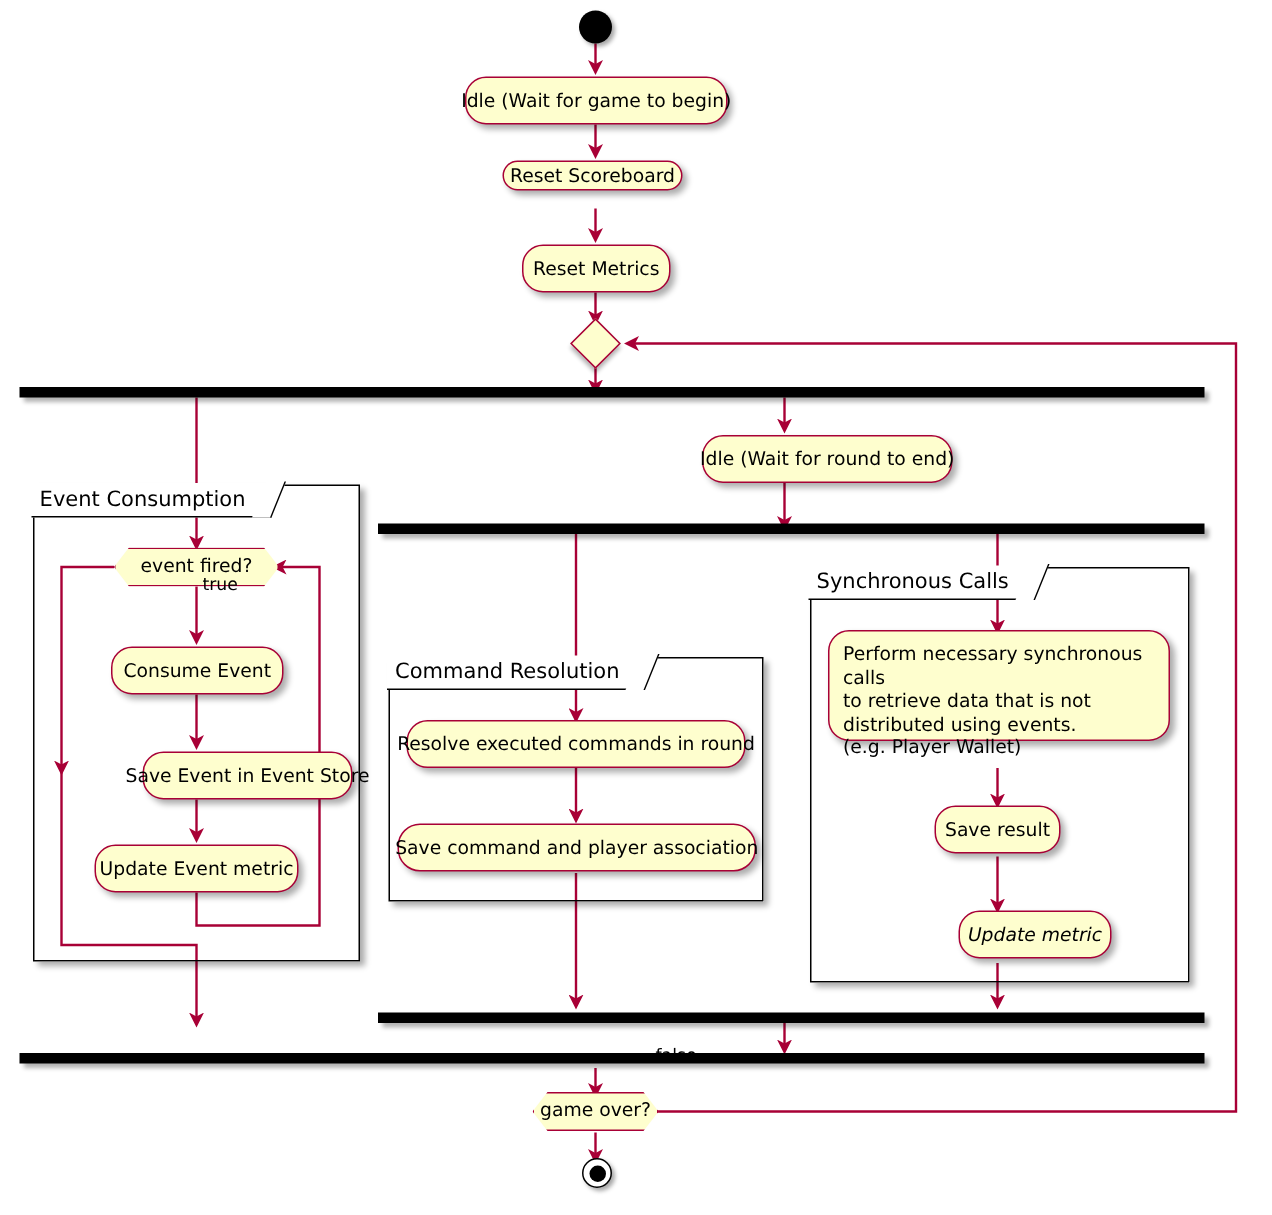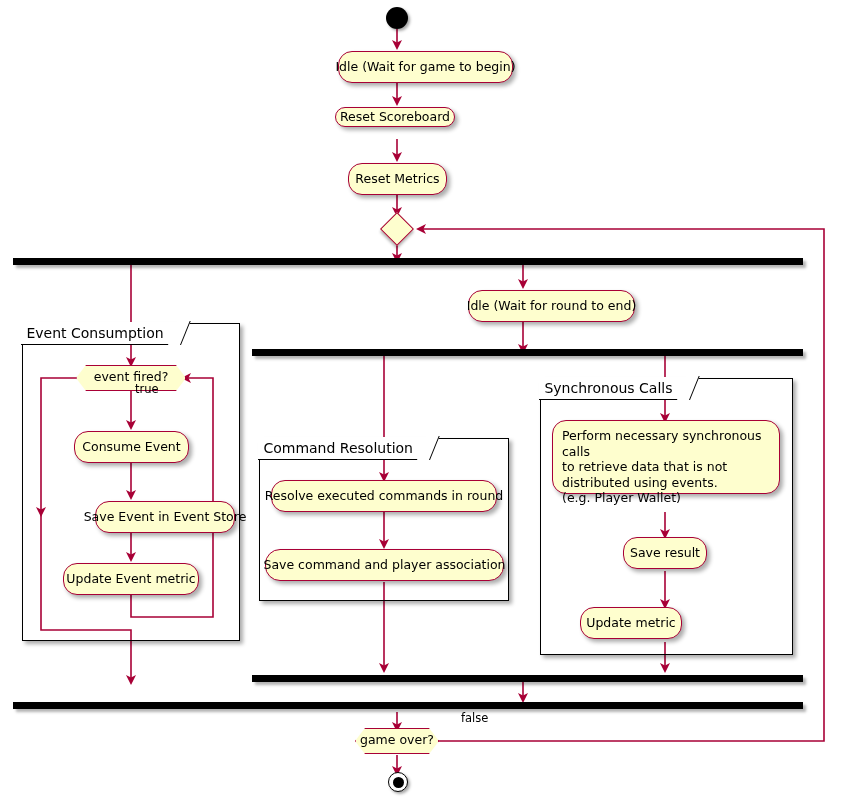--- a/index.html
+++ b/index.html
@@ -188,21 +188,21 @@
       <line x1="397" y1="712" x2="397" y2="727" marker-end="url(#ah)"></line>
 
       <line x1="397" y1="755" x2="397" y2="771" marker-end="url(#ah)"></line>
 
       <path d="M438,741 L824,741 L824,229 L421,229" marker-end="url(#ah)"></path>
     </g>
   </svg>
 
   <div class="start-node" style="left:386px;top:7px;width:22px;height:22px;"></div>
 
-  <div class="activity" style="left:310px;top:51px;width:175px;height:32px;margin-left:28px;">Idle (Wait for game to begin)</div>
+  <div class="activity" style="left:310px;top:51px;width:175px;height:32px;">Idle (Wait for game to begin)</div>
 
   <div class="activity" style="left:335px;top:107px;width:120px;height:20px;">Reset Scoreboard</div>
 
   <div class="activity" style="left:348px;top:163px;width:99px;height:32px;">Reset Metrics</div>
 
   <div class="diamond" style="left:385px;top:217px;width:24px;height:24px;"></div>
 
   <div class="bar" style="left:13px;top:258px;width:790px;"></div>
 
   <div class="activity" style="left:444px;top:290px;width:167px;height:32px;margin-left:24px;">Idle (Wait for round to end)</div>
@@ -234,26 +234,26 @@
     <div class="partition-title">Synchronous Calls</div>
   </div>
 
   <div class="activity multi" style="left:552px;top:420px;width:228px;height:74px;">Perform necessary synchronous calls
 to retrieve data that is not
 distributed using events.
 (e.g. Player Wallet)</div>
 
   <div class="activity" style="left:623px;top:537px;width:84px;height:32px;">Save result</div>
 
-  <div class="activity" style="left:580px;top:607px;width:102px;height:32px;">Update metric</div>
+  <div class="activity" style="left:639px;top:607px;width:102px;height:32px;font-style:italic;">Update metric</div>
 
   <div class="bar" style="left:252px;top:675px;width:551px;"></div>
 
   <div class="bar" style="left:13px;top:702px;width:790px;"></div>
 
   <div class="hexcond" style="left:355px;top:728px;width:84px;height:26px;">game over?</div>
-  <div class="edge-label" style="left:437px;top:711px;margin-left:24px;">false</div>
+  <div class="edge-label" style="left:437px;top:696px;">false</div>
 
   <div class="end-node" style="left:388px;top:772px;width:18px;height:18px;">
     <div class="end-node-inner"></div>
   </div>
 
 </div>
 
 </body></html>

